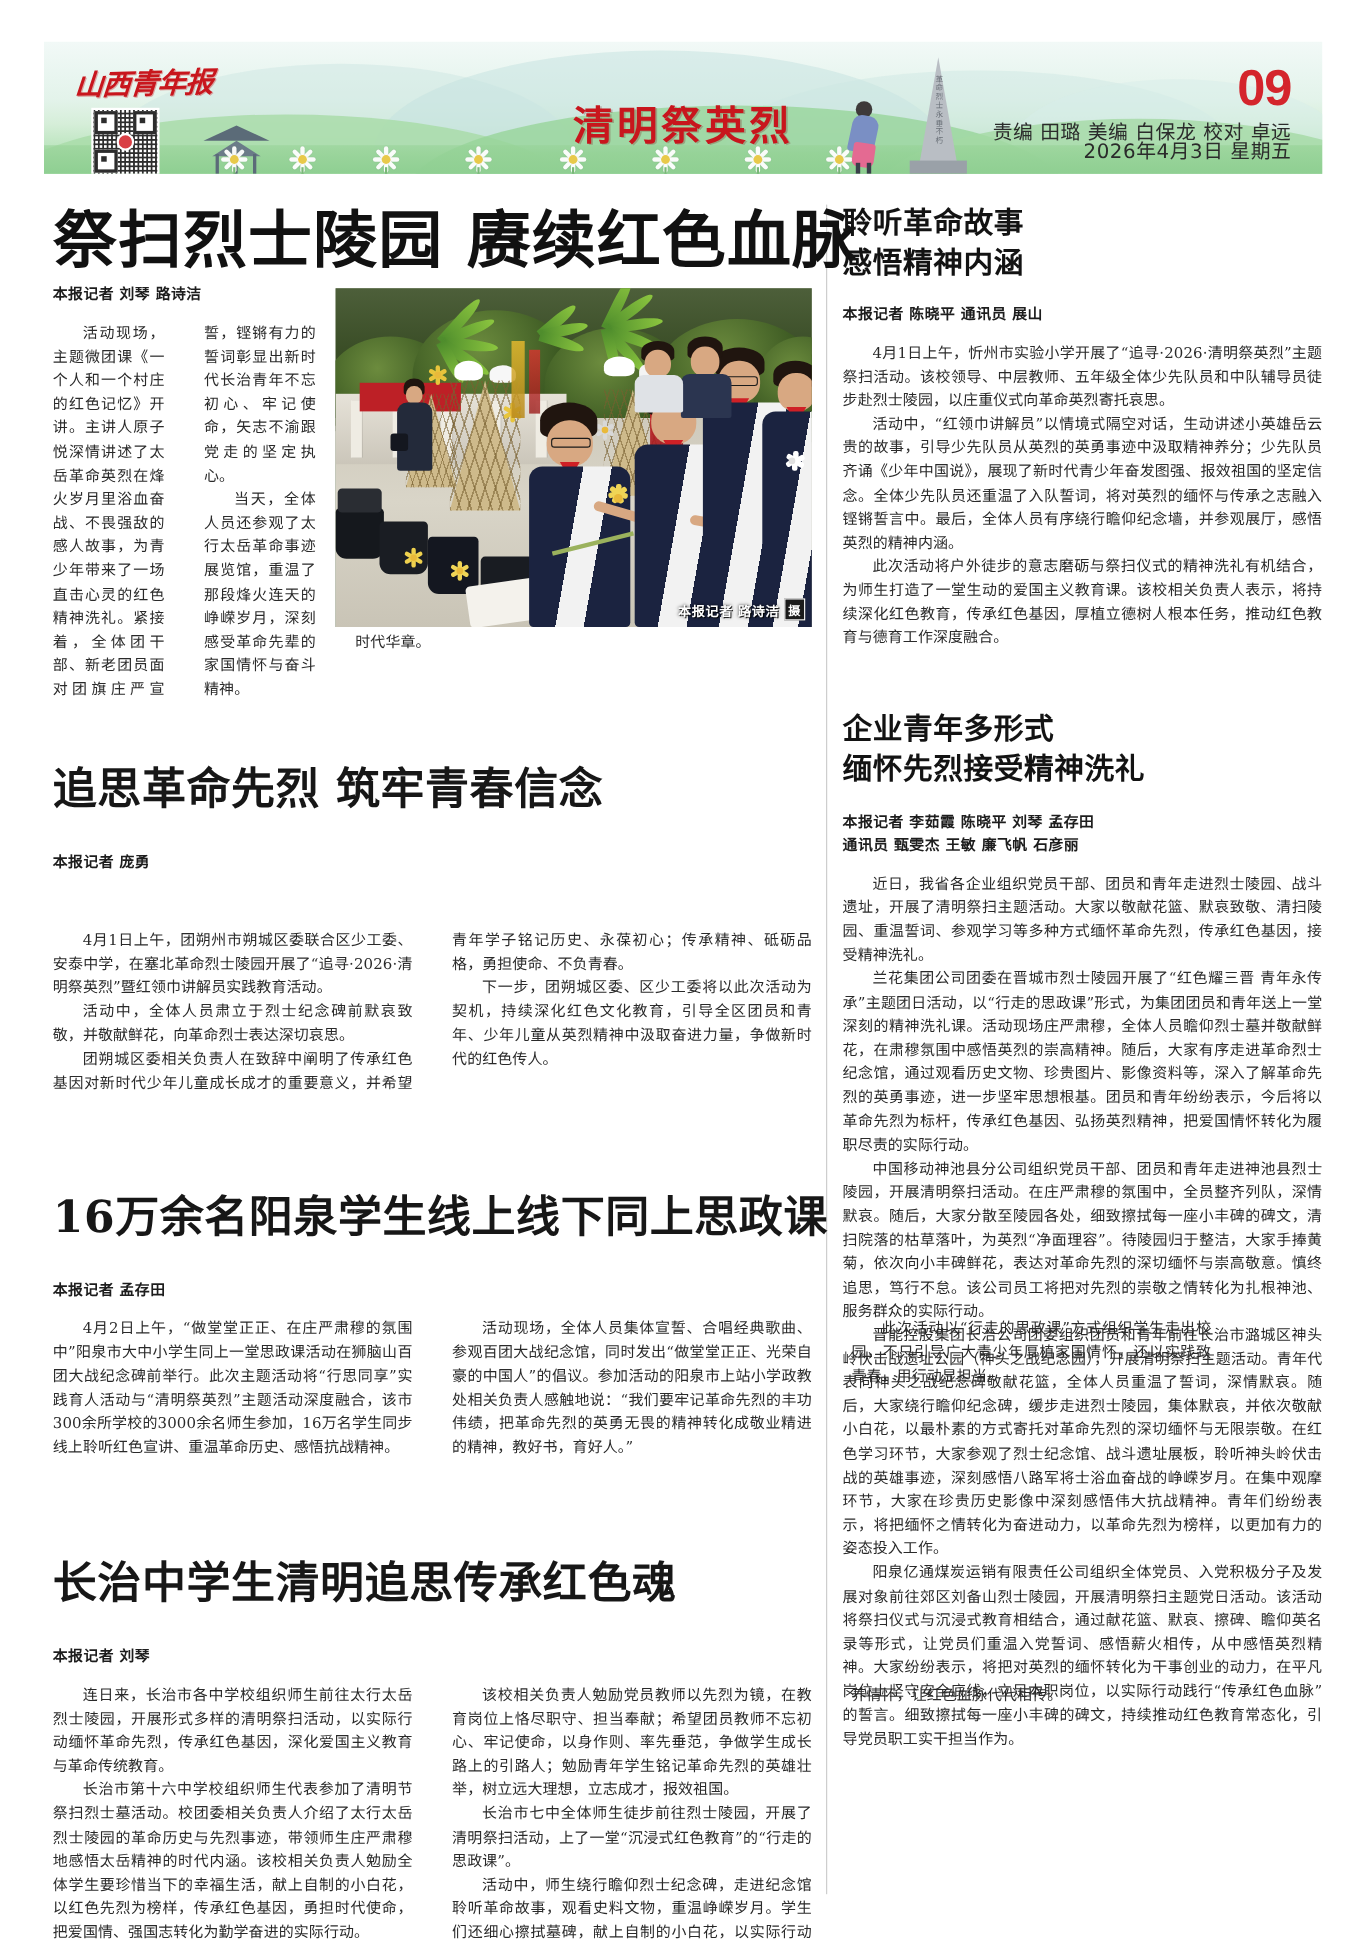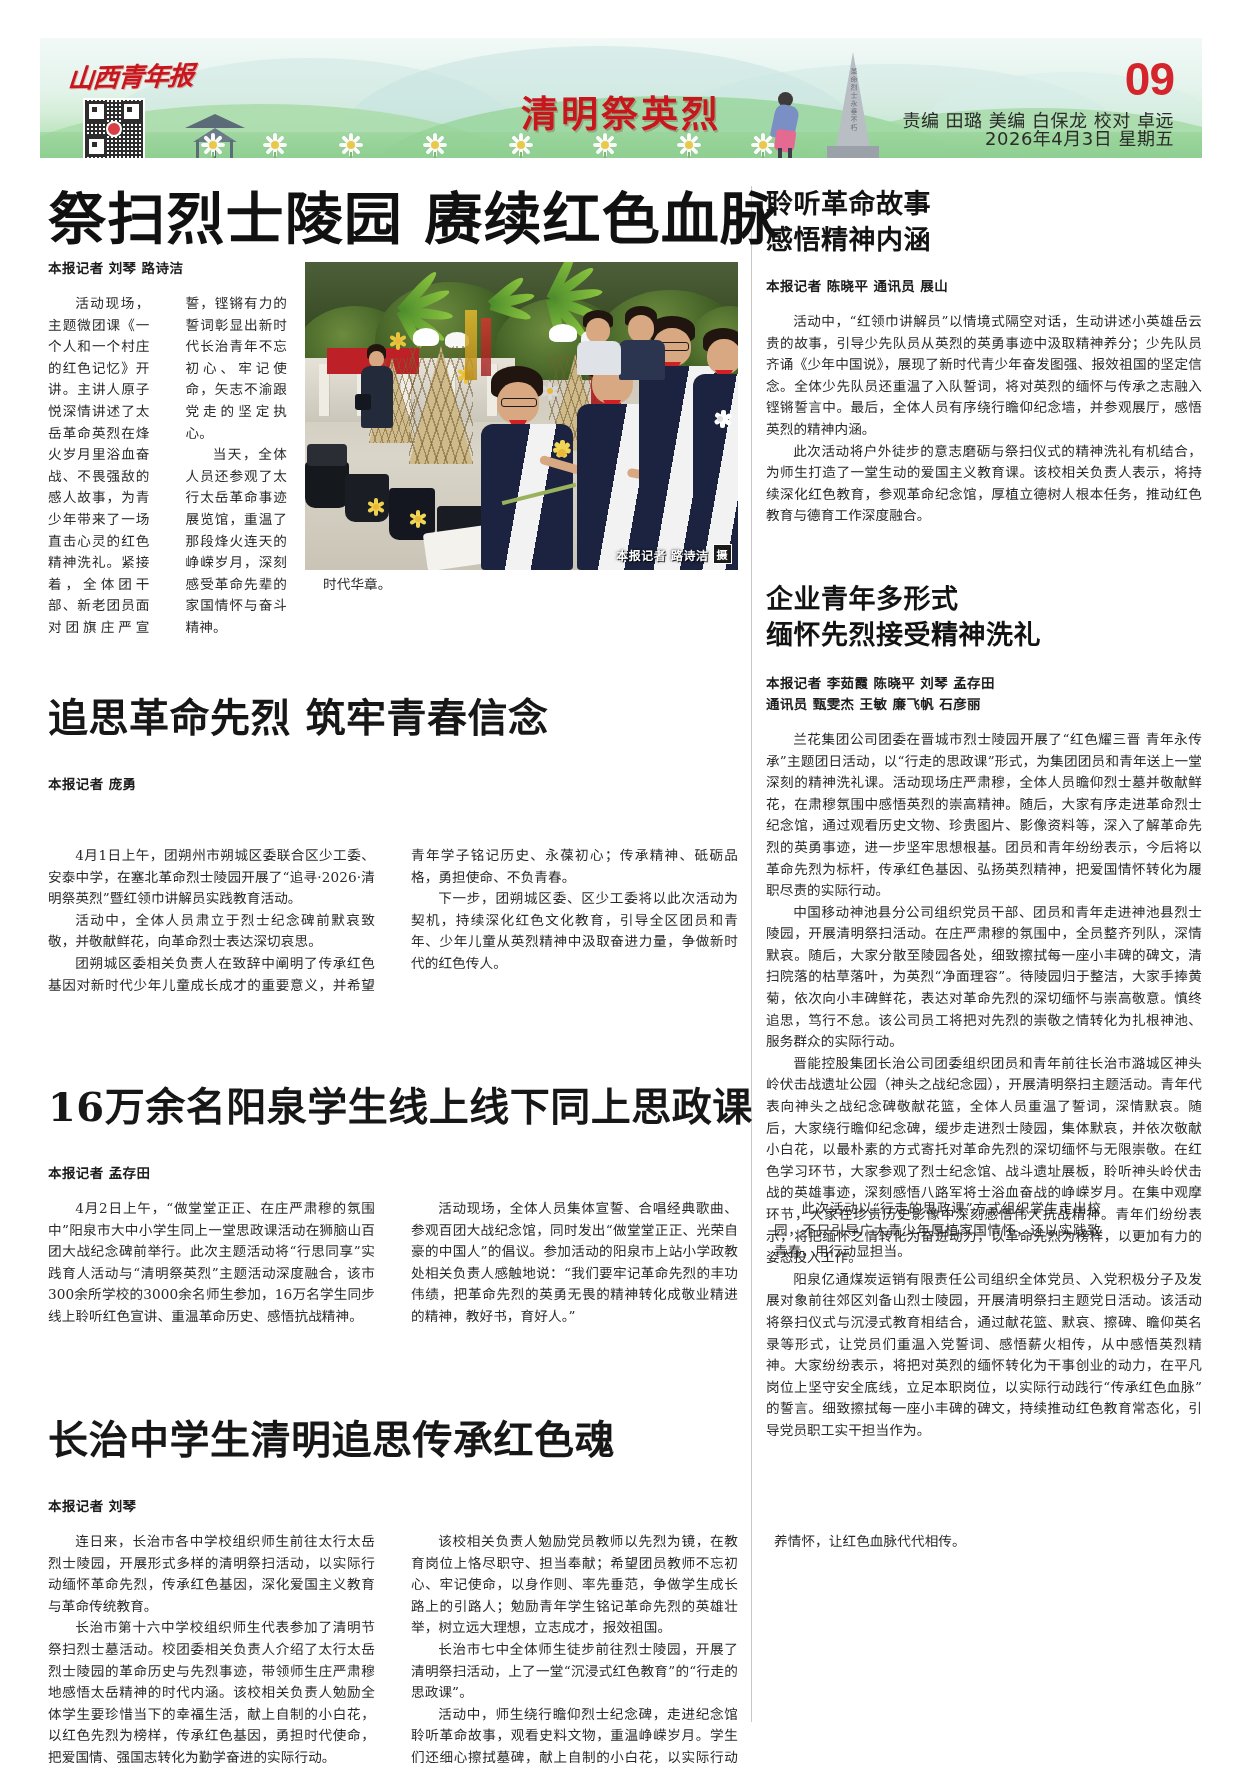--- a/index.html
+++ b/index.html
@@ -782,35 +782,37 @@
 
   <div class="col-right">
 
     <div>
       <h2 class="hl-right">聆听革命故事</h2>
       <h2 class="hl-right">感悟精神内涵</h2>
       <div style="height:18px;"></div>
       <div class="byline">本报记者 陈晓平 通讯员 展山</div>
       <div class="spacer-sm"></div>
       <div class="body1">
+        <p>4月1日上午，忻州市实验小学开展了“追寻·2026·清明祭英烈”主题祭扫活动。该校领导、中层教师、五年级全体少先队员和中队辅导员徒步赴烈士陵园，以庄重仪式向革命英烈寄托哀思。</p>
         <p>活动中，“红领巾讲解员”以情境式隔空对话，生动讲述小英雄岳云贵的故事，引导少先队员从英烈的英勇事迹中汲取精神养分；少先队员齐诵《少年中国说》，展现了新时代青少年奋发图强、报效祖国的坚定信念。全体少先队员还重温了入队誓词，将对英烈的缅怀与传承之志融入铿锵誓言中。最后，全体人员有序绕行瞻仰纪念墙，并参观展厅，感悟英烈的精神内涵。</p>
-        <p>此次活动将户外徒步的意志磨砺与祭扫仪式的精神洗礼有机结合，为师生打造了一堂生动的爱国主义教育课。该校相关负责人表示，将持续深化红色教育，参观革命纪念馆，厚植立德树人根本任务，推动红色教育与德育工作深度融合。</p>
+        <p>此次活动将户外徒步的意志磨砺与祭扫仪式的精神洗礼有机结合，为师生打造了一堂生动的爱国主义教育课。该校相关负责人表示，将持续深化红色教育，传承红色基因，厚植立德树人根本任务，推动红色教育与德育工作深度融合。</p>
       </div>
     </div>
 
     <div style="height:54px;"></div>
 
     <div>
       <h2 class="hl-right">企业青年多形式</h2>
       <h2 class="hl-right">缅怀先烈接受精神洗礼</h2>
       <div style="height:20px;"></div>
       <div class="byline">本报记者 李茹霞 陈晓平 刘琴 孟存田</div>
       <div class="byline">通讯员 甄雯杰 王敏 廉飞帆 石彦丽</div>
       <div class="spacer-sm"></div>
       <div class="body1">
+        <p>近日，我省各企业组织党员干部、团员和青年走进烈士陵园、战斗遗址，开展了清明祭扫主题活动。大家以敬献花篮、默哀致敬、清扫陵园、重温誓词、参观学习等多种方式缅怀革命先烈，传承红色基因，接受精神洗礼。</p>
         <p>兰花集团公司团委在晋城市烈士陵园开展了“红色耀三晋 青年永传承”主题团日活动，以“行走的思政课”形式，为集团团员和青年送上一堂深刻的精神洗礼课。活动现场庄严肃穆，全体人员瞻仰烈士墓并敬献鲜花，在肃穆氛围中感悟英烈的崇高精神。随后，大家有序走进革命烈士纪念馆，通过观看历史文物、珍贵图片、影像资料等，深入了解革命先烈的英勇事迹，进一步坚牢思想根基。团员和青年纷纷表示，今后将以革命先烈为标杆，传承红色基因、弘扬英烈精神，把爱国情怀转化为履职尽责的实际行动。</p>
         <p>中国移动神池县分公司组织党员干部、团员和青年走进神池县烈士陵园，开展清明祭扫活动。在庄严肃穆的氛围中，全员整齐列队，深情默哀。随后，大家分散至陵园各处，细致擦拭每一座小丰碑的碑文，清扫院落的枯草落叶，为英烈“净面理容”。待陵园归于整洁，大家手捧黄菊，依次向小丰碑鲜花，表达对革命先烈的深切缅怀与崇高敬意。慎终追思，笃行不怠。该公司员工将把对先烈的崇敬之情转化为扎根神池、服务群众的实际行动。</p>
         <p>晋能控股集团长治公司团委组织团员和青年前往长治市潞城区神头岭伏击战遗址公园（神头之战纪念园），开展清明祭扫主题活动。青年代表向神头之战纪念碑敬献花篮，全体人员重温了誓词，深情默哀。随后，大家绕行瞻仰纪念碑，缓步走进烈士陵园，集体默哀，并依次敬献小白花，以最朴素的方式寄托对革命先烈的深切缅怀与无限崇敬。在红色学习环节，大家参观了烈士纪念馆、战斗遗址展板，聆听神头岭伏击战的英雄事迹，深刻感悟八路军将士浴血奋战的峥嵘岁月。在集中观摩环节，大家在珍贵历史影像中深刻感悟伟大抗战精神。青年们纷纷表示，将把缅怀之情转化为奋进动力，以革命先烈为榜样，以更加有力的姿态投入工作。</p>
         <p>阳泉亿通煤炭运销有限责任公司组织全体党员、入党积极分子及发展对象前往郊区刘备山烈士陵园，开展清明祭扫主题党日活动。该活动将祭扫仪式与沉浸式教育相结合，通过献花篮、默哀、擦碑、瞻仰英名录等形式，让党员们重温入党誓词、感悟薪火相传，从中感悟英烈精神。大家纷纷表示，将把对英烈的缅怀转化为干事创业的动力，在平凡岗位上坚守安全底线，立足本职岗位，以实际行动践行“传承红色血脉”的誓言。细致擦拭每一座小丰碑的碑文，持续推动红色教育常态化，引导党员职工实干担当作为。</p>
       </div>
     </div>
   </div>
 
 </div>
 

